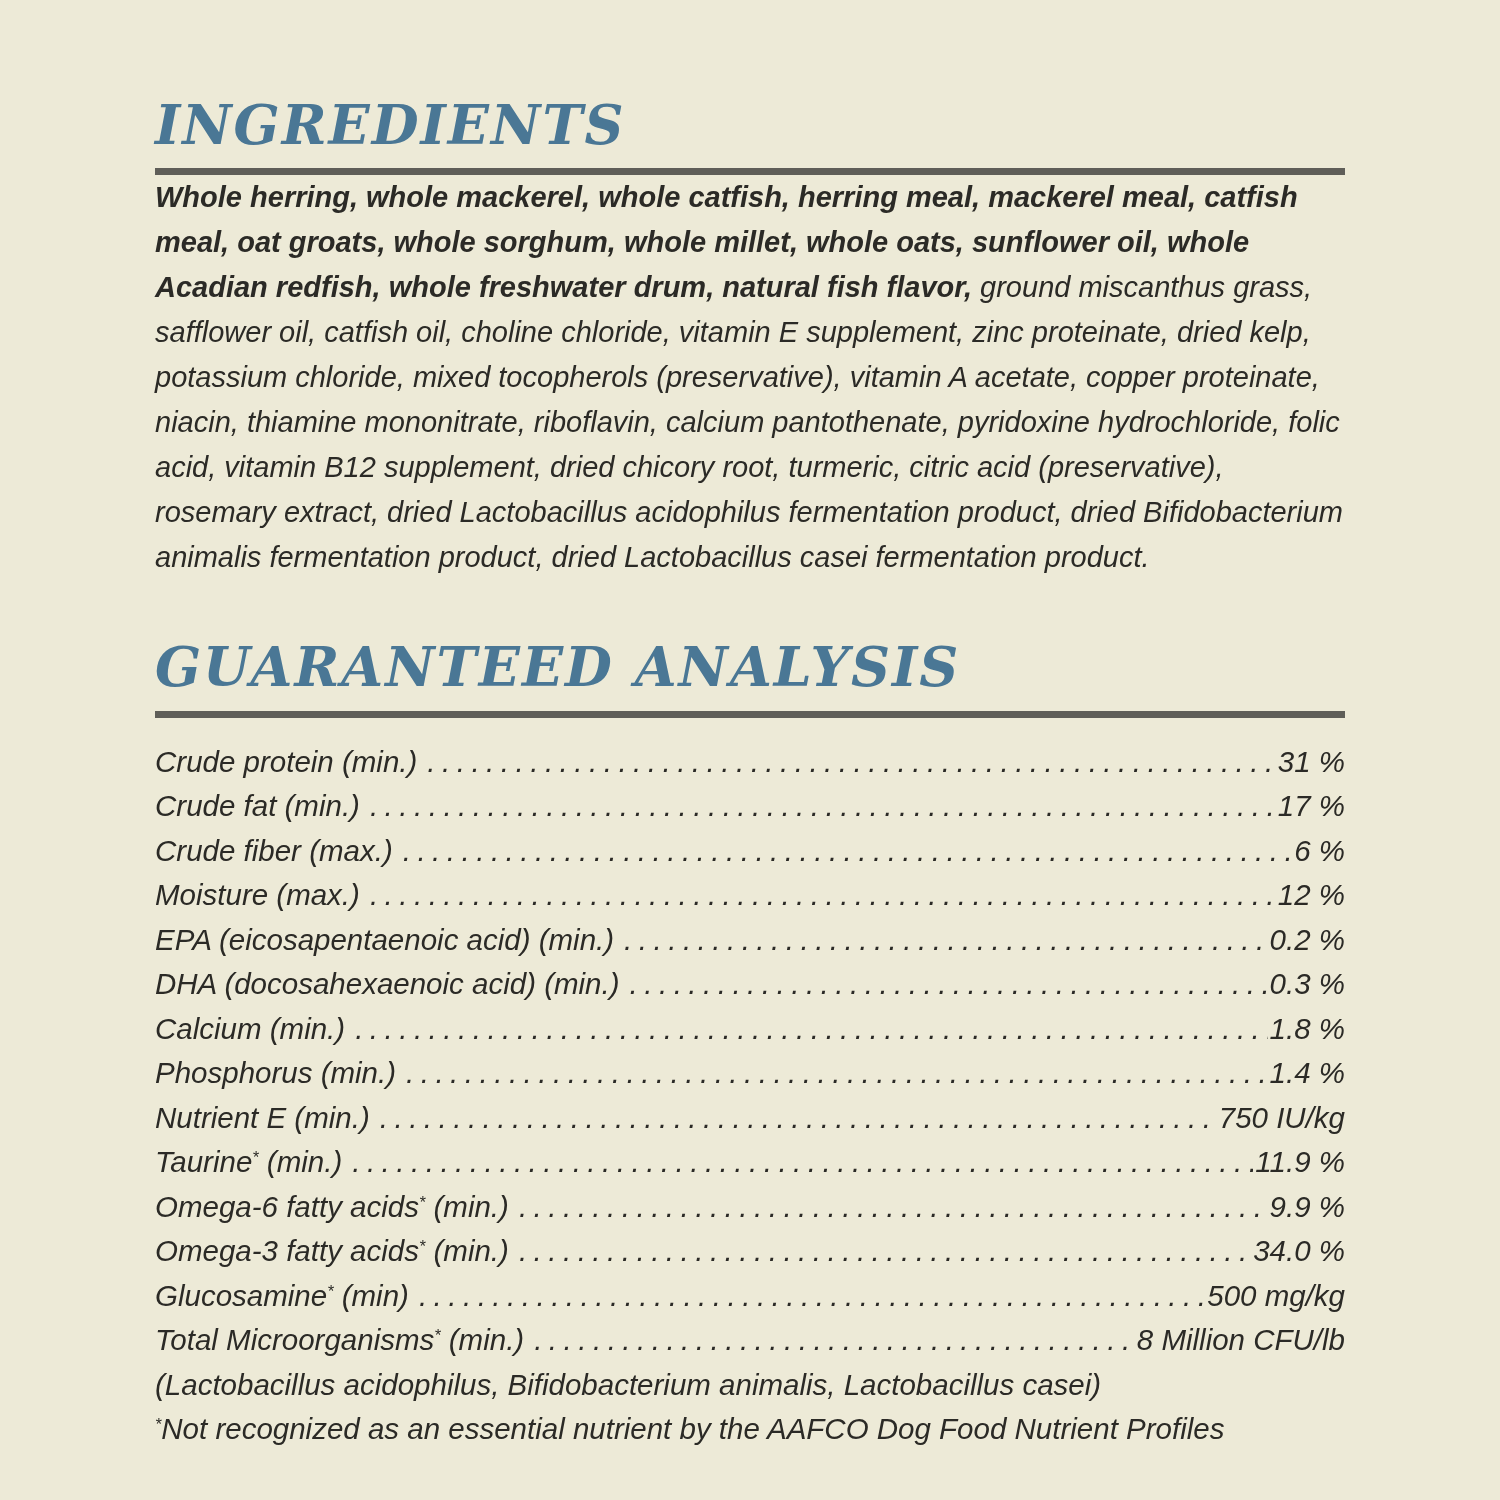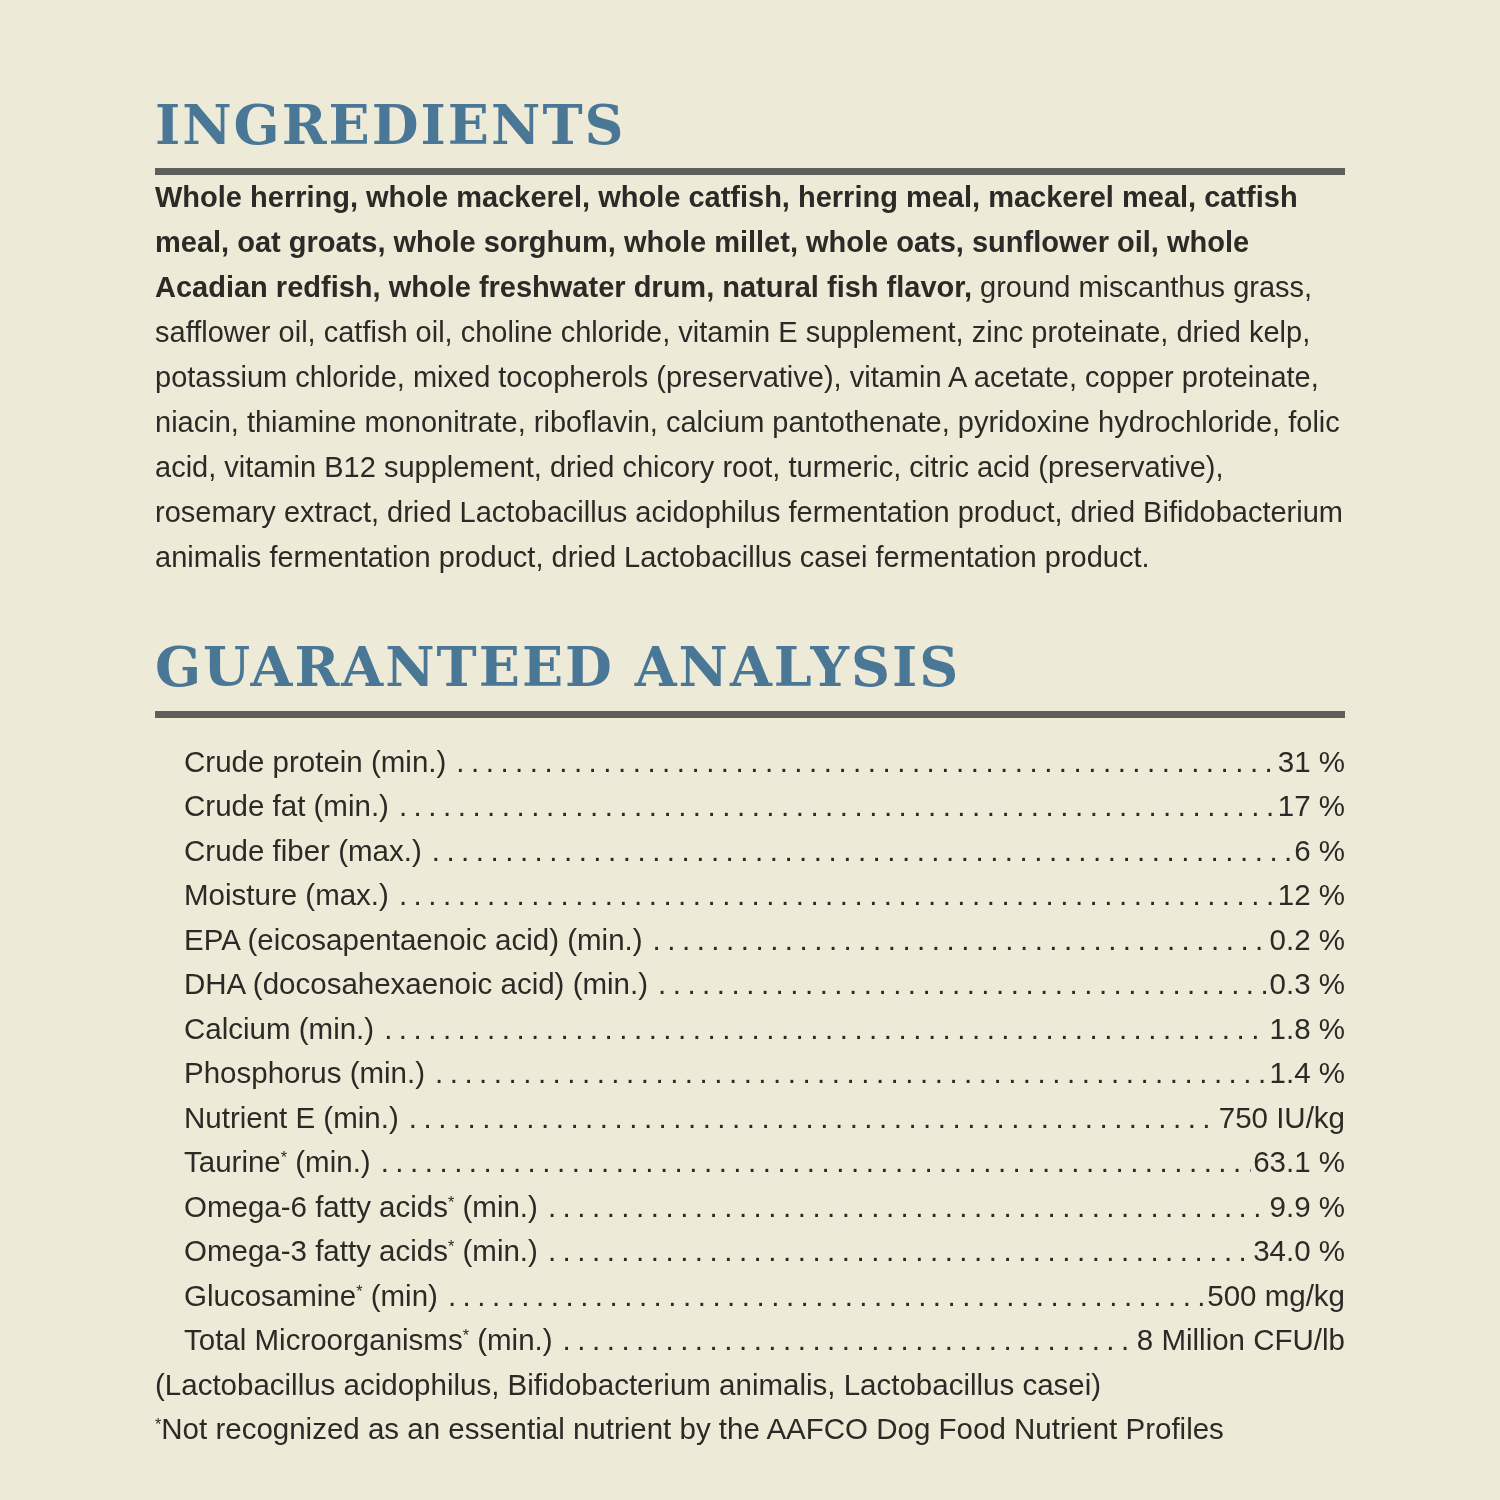--- a/index.html
+++ b/index.html
@@ -14,20 +14,21 @@
     background:var(--bg);
     color:var(--ink);
     font-family:"Liberation Sans","DejaVu Sans",sans-serif;
   }
   .page{
     width:1500px;
     height:1496px;
     padding:96px 155px 0 155px;
     overflow:hidden;
     background:var(--bg);
+    font-style:italic;
   }
   .section-title{
     font-family:"DejaVu Serif","Liberation Serif",serif;
     font-weight:bold;
     font-size:54px;
     line-height:1.1;
     letter-spacing:2px;
     color:var(--accent);
   }
   .rule{
@@ -45,21 +46,21 @@
   .ingredients-text .lead{ font-weight:bold; }
   .analysis-section{ margin-top:58px; }
   .analysis-table{ margin-top:22px; }
   .analysis-row{
     display:flex;
     align-items:baseline;
     font-size:29.5px;
     line-height:44.5px;
     white-space:nowrap;
   }
-  .analysis-row .label{ flex:0 0 auto;margin-left:29px; }
+  .analysis-row .label{ flex:0 0 auto; }
   .analysis-row .leader{
     flex:1 1 auto;
     overflow:hidden;
     white-space:nowrap;
     letter-spacing:6.5px;
     margin:0 2px 0 10px;
     min-width:30px;
   }
   .analysis-row .value{ flex:0 0 auto; text-align:right; }
   sup{
@@ -132,21 +133,21 @@
           <span class="value">1.4 %</span>
         </div>
         <div class="analysis-row">
           <span class="label">Nutrient E (min.)</span>
           <span class="leader">............................................................................................................................................................................................................................................................................................................</span>
           <span class="value">750 IU/kg</span>
         </div>
         <div class="analysis-row">
           <span class="label">Taurine<sup>*</sup> (min.)</span>
           <span class="leader">............................................................................................................................................................................................................................................................................................................</span>
-          <span class="value">63.1 %</span>
+          <span class="value">11.9 %</span>
         </div>
         <div class="analysis-row">
           <span class="label">Omega-6 fatty acids<sup>*</sup> (min.)</span>
           <span class="leader">............................................................................................................................................................................................................................................................................................................</span>
           <span class="value">9.9 %</span>
         </div>
         <div class="analysis-row">
           <span class="label">Omega-3 fatty acids<sup>*</sup> (min.)</span>
           <span class="leader">............................................................................................................................................................................................................................................................................................................</span>
           <span class="value">34.0 %</span>

